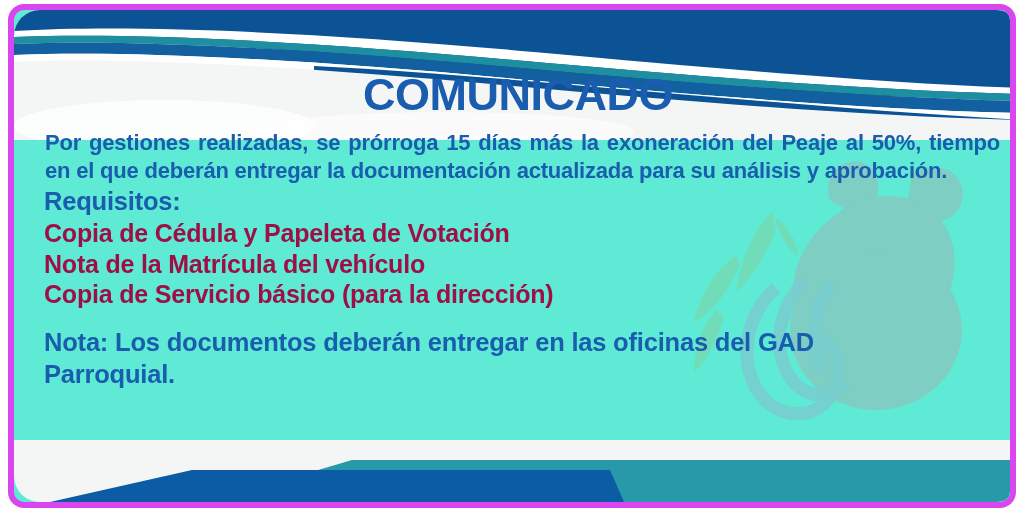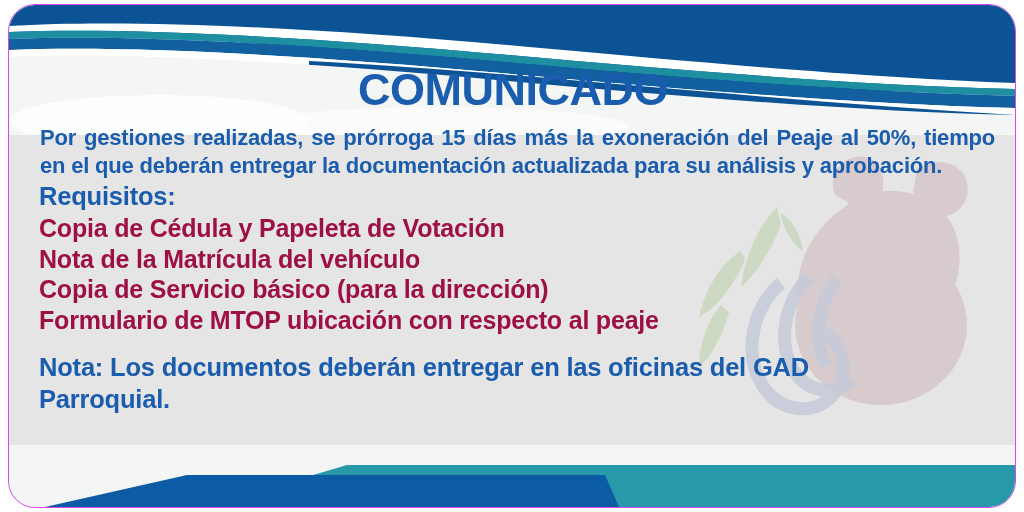--- a/index.html
+++ b/index.html
@@ -24,23 +24,23 @@
     overflow: hidden;
   }
 
   .card {
     position: absolute;
     left: 8px;
     top: 4px;
     width: 1008px;
     height: 504px;
     box-sizing: border-box;
-    border: 1px solid #d946ef;
-    border-radius: 27px;
-    background: #e5e5e5;
+    border: 6px solid #d946ef;
+    border-radius: 16px;
+    background: #5eead4;
     overflow: hidden;
   }
 
   
   .header-wrap {
     position: absolute;
     left: 0;
     top: 0;
     width: 1008px;
     height: 130px;
@@ -212,21 +212,20 @@
     <div class="content">
 
       <p class="para">Por gestiones realizadas, se prórroga 15 días más la exoneración del Peaje al 50%, tiempo en el que deberán entregar la documentación actualizada para su análisis y aprobación.</p>
 
       <p class="label-line">Requisitos:</p>
 
       <ul class="req-list">
         <li>Copia de Cédula y Papeleta de Votación</li>
         <li>Nota de la Matrícula del vehículo</li>
         <li>Copia de Servicio básico (para la dirección)</li>
-        <li>Formulario de MTOP ubicación con respecto al peaje</li>
       </ul>
 
       <p class="note">Nota: Los documentos deberán entregar en las oficinas del GAD Parroquial.</p>
     </div>
 
     <div class="footer">
       <svg width="1008" height="62" viewBox="0 0 1008 62" xmlns="http://www.w3.org/2000/svg">
         <defs>
           <clipPath id="cardBottomClip">
             <path d="M0,0 L1008,0 L1008,36 A26,26 0 0 1 982,62 L26,62 A26,26 0 0 1 0,36 Z"></path>

